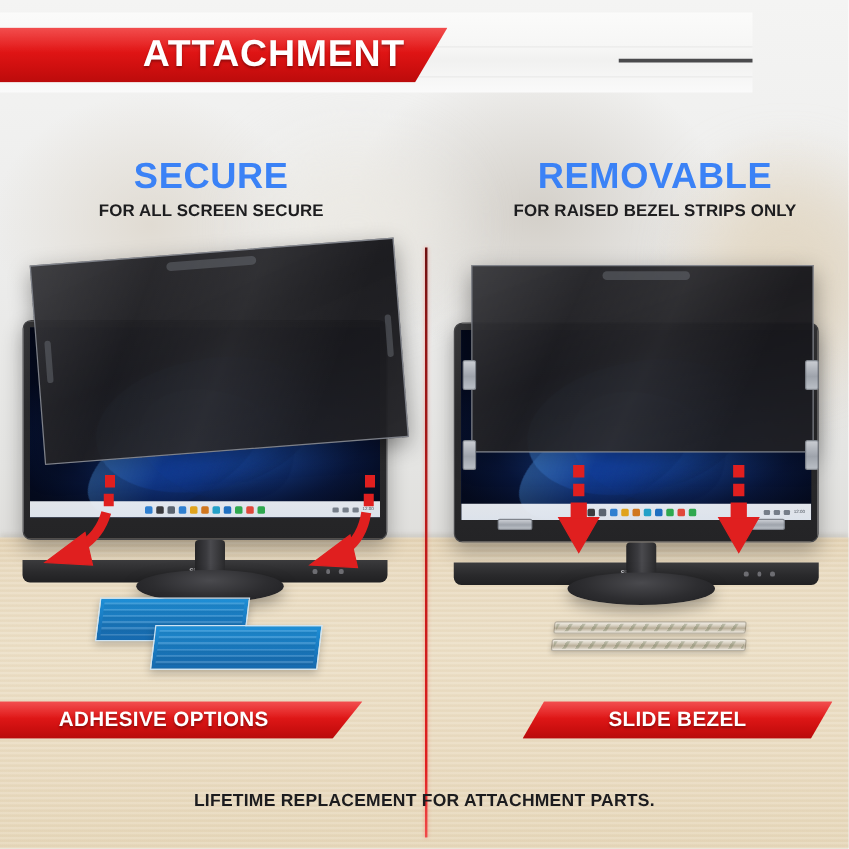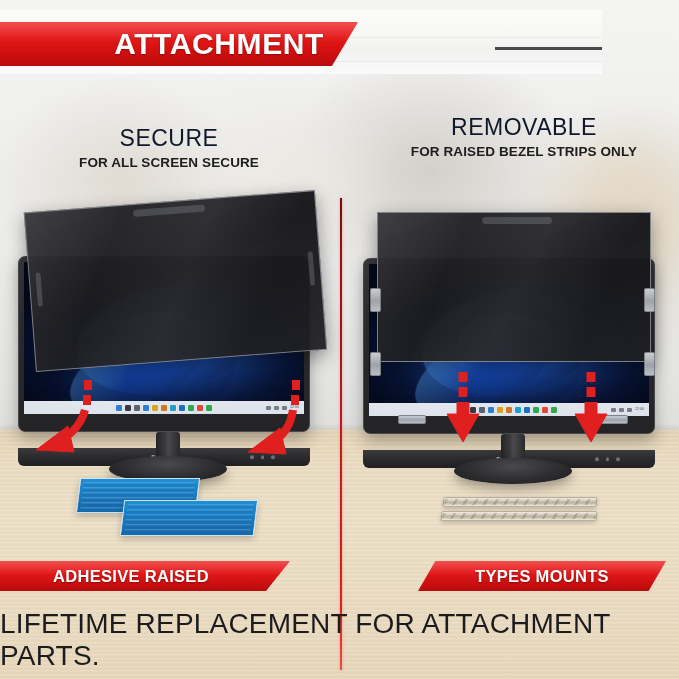--- a/index.html
+++ b/index.html
@@ -71,29 +71,29 @@
   .header-opt{
     position:absolute;left:370px;top:22px;height:44px;
     display:flex;align-items:center;
     color:#c8202a;font-weight:bold;font-size:30px;letter-spacing:.4px;
     font-family:"Liberation Sans", sans-serif;
   }
 
   
   .col-title{position:absolute;text-align:center;}
   .col-title .big{
-    color:#0f172a;font-weight:normal;font-size:23px;letter-spacing:.5px;
+    color:#3b82f6;font-weight:bold;font-size:29px;letter-spacing:.5px;
     line-height:1.05;
   }
   .col-title .sub{
     color:#1d1d1f;font-weight:bold;font-size:13.5px;letter-spacing:.1px;
     margin-top:6px;line-height:1.1;
   }
   #title-left{left:36px;top:126px;width:266px;}
-  #title-right{left:378px;top:115px;width:292px;}
+  #title-right{left:378px;top:126px;width:292px;}
 
   .or-badge{
     position:absolute;left:312px;top:126px;width:58px;height:58px;
     border-radius:50%;border:1.6px solid #7d1a1a;
     background:rgba(252,252,252,.86);
     display:flex;align-items:center;justify-content:center;
     color:#1b1b1d;font-weight:bold;font-size:17px;letter-spacing:.5px;
   }
 
   
@@ -220,21 +220,21 @@
     text-shadow:0 1px 2px rgba(0,0,0,.35);
   }
   .tag .gl{position:absolute;left:0;top:0;width:100%;height:46%;
     background:linear-gradient(180deg,rgba(255,255,255,.20),rgba(255,255,255,0));pointer-events:none;}
   #tag-left{left:-10px;top:561px;width:300px;clip-path:polygon(0 0,100% 0,92% 100%,0 100%);padding-right:18px;box-sizing:border-box;}
   #tag-right{left:418px;top:561px;width:248px;clip-path:polygon(7% 0,100% 0,93% 100%,0 100%);box-sizing:border-box;}
 
   .footline{
     position:absolute;left:0;top:622px;width:679px;height:36px;
     display:flex;align-items:center;justify-content:center;
-    color:#1c1c1e;font-weight:normal;font-size:28px;letter-spacing:.2px;
+    color:#1c1c1e;font-weight:bold;font-size:14px;letter-spacing:.2px;
   }
 </style>
 </head>
 <body>
 
 <div id="stage">
 
   <div class="bg-room"></div>
   <div class="bg-blurblob" style="left:210px;top:120px;width:150px;height:120px;background:rgba(235,232,226,.8);"></div>
   <div class="bg-blurblob" style="left:560px;top:140px;width:140px;height:150px;background:rgba(225,213,193,.7);"></div>
@@ -403,22 +403,22 @@
 
   <div class="slide-mount" style="left:443px;top:497px;width:152px;transform:skewX(-6deg);">
     <div class="grain"></div>
   </div>
   <div class="slide-mount" style="left:441px;top:511px;width:154px;transform:skewX(-6deg);">
     <div class="grain"></div>
   </div>
 
   <div class="tag" id="tag-left">
     <div class="gl"></div>
-    <span>ADHESIVE RAISED</span>
+    <span>ADHESIVE OPTIONS</span>
   </div>
   <div class="tag" id="tag-right">
     <div class="gl"></div>
-    <span>TYPES MOUNTS</span>
+    <span>SLIDE BEZEL</span>
   </div>
 
   <div class="footline">LIFETIME REPLACEMENT FOR ATTACHMENT PARTS.</div>
 
 </div>
 
 </body></html>

